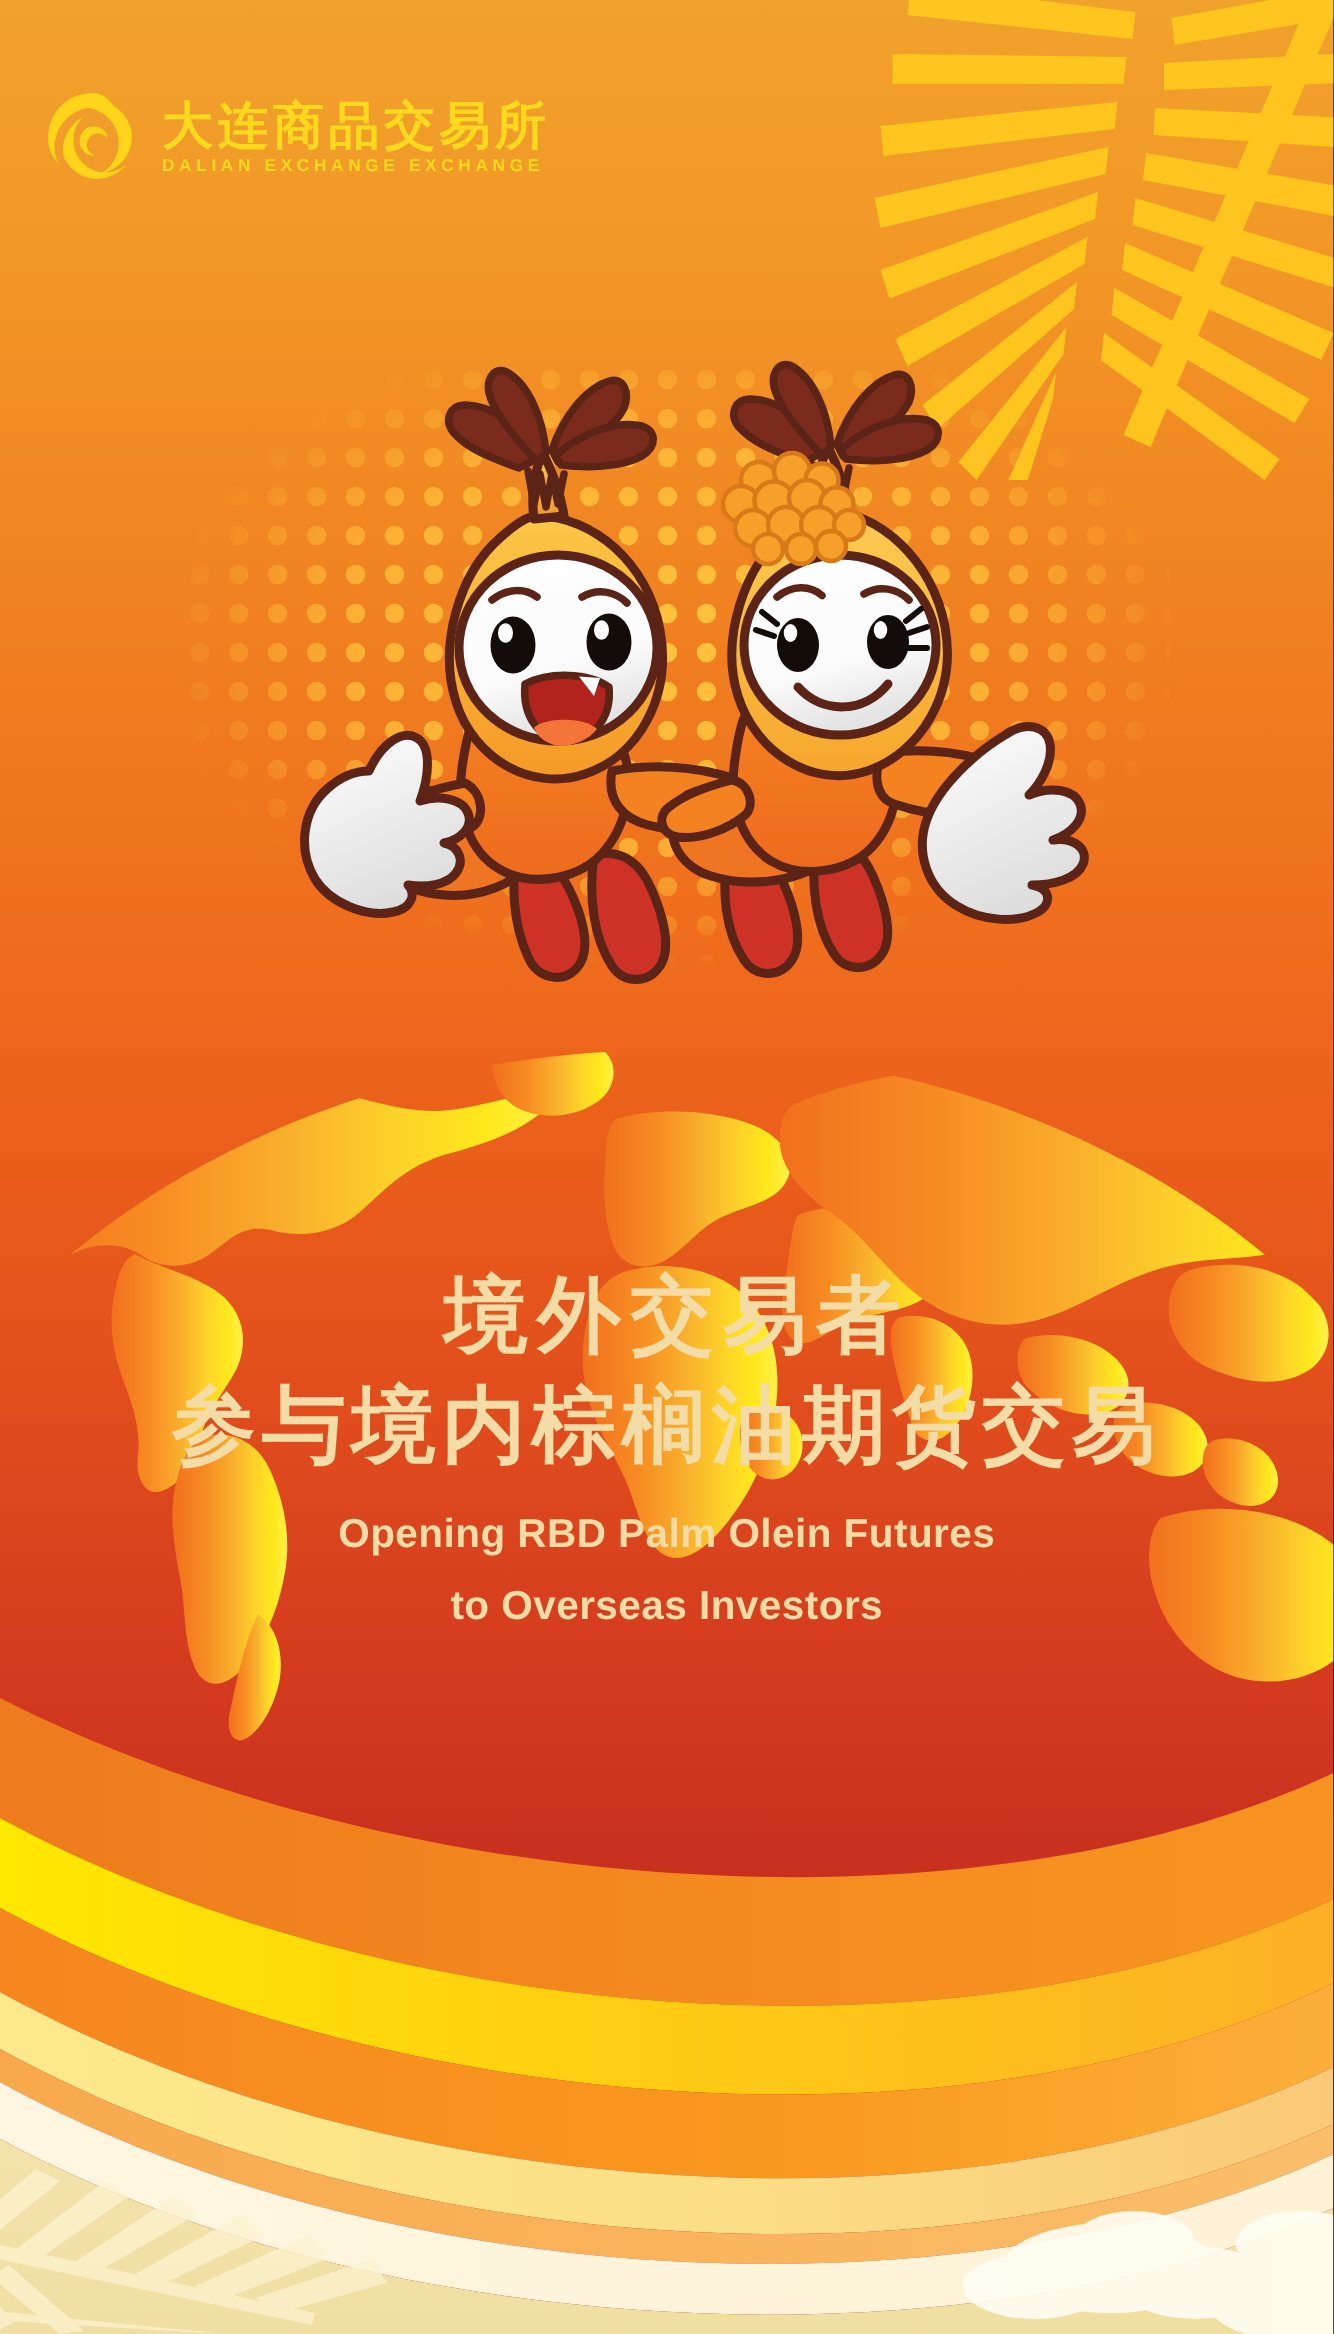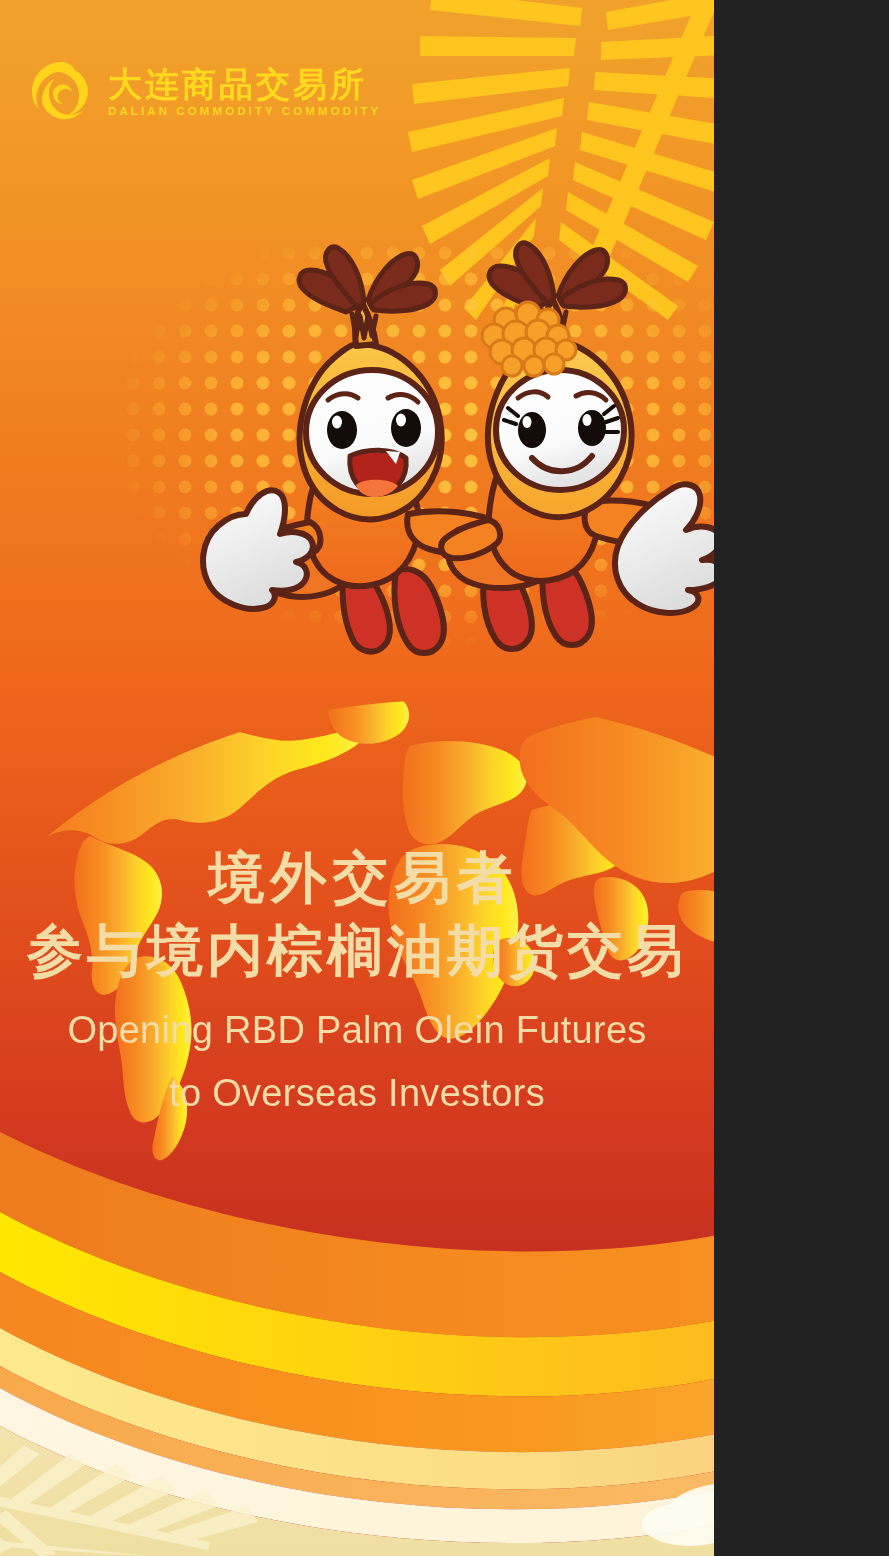--- a/index.html
+++ b/index.html
@@ -1,18 +1,18 @@
 <!DOCTYPE html>
 <html><head>
 <meta charset="utf-8">
 <style>
   html,body{margin:0;padding:0;background:#222;}
   body{font-family:"Liberation Sans",sans-serif;}
   #poster{
-    position:relative;width:714px;height:1556px;overflow:hidden;
+    position:relative;width:889px;height:1556px;overflow:hidden;
     background:linear-gradient(180deg,
       #F0A22C 0%, #F29826 10%, #F18A23 20%, #F07A1F 31%,
       #EF6A1C 42%, #E85A1B 52%, #DF4A1D 62%, #D33A1F 72%,
       #C52E20 82%, #B62420 92%, #A81E20 100%);
   }
 
   
   .frond-top{position:absolute;top:-40px;right:-30px;width:420px;height:360px;opacity:.95;}
 
   
@@ -28,21 +28,21 @@
   .halftone{position:absolute;left:120px;top:240px;width:660px;height:420px;}
   .globe{position:absolute;left:-60px;top:640px;width:1010px;height:560px;}
   .mascots{position:absolute;left:150px;top:240px;width:600px;height:450px;}
 
   
   .headline{position:absolute;left:0;right:0;top:845px;text-align:center;}
   .h-cn1{font-family:"DejaVu Sans",sans-serif;font-weight:bold;font-size:56px;
          color:#F4DCA6;letter-spacing:6px;line-height:1.18;padding-left:13px;}
   .h-cn2{font-family:"DejaVu Sans",sans-serif;font-weight:bold;font-size:56px;
          color:#F4DCA6;letter-spacing:4px;line-height:1.22;margin-top:6px;}
-  .h-en{font-family:"Liberation Sans",sans-serif;font-weight:normal;font-size:38px;
+  .h-en{font-family:"Liberation Sans",sans-serif;font-weight:bold;font-size:27px;
         color:#F4DCA6;line-height:1.32;margin-top:20px;letter-spacing:.3px;}
 
   
   .waves{position:absolute;left:0;bottom:0;width:889px;height:520px;}
 </style>
 </head>
 <body>
 
 <div id="poster">
 
@@ -79,21 +79,21 @@
     <svg class="logo-mark" viewBox="0 0 100 100">
       <g fill="#FFD41A">
         <path d="M50 6 C24 6 6 26 6 50 C6 60 10 69 16 75 C12 66 11 57 14 48 C19 31 34 20 51 20 C62 20 71 25 77 33 C71 16 62 6 50 6 Z"></path>
         <path d="M88 44 C84 26 70 14 53 14 C44 14 37 17 31 22 C41 19 50 20 58 25 C72 33 78 49 74 64 C71 74 65 81 57 85 C76 81 90 66 88 44 Z"></path>
         <path d="M22 70 C30 85 46 93 62 89 C70 87 77 83 82 77 C73 83 64 85 55 83 C40 79 30 66 31 51 C31 42 35 34 41 29 C26 37 17 54 22 70 Z"></path>
         <path d="M62 44 C57 38 48 37 42 42 C36 47 35 56 40 62 C43 66 48 68 52 67 C46 65 43 60 44 55 C45 48 52 44 59 46 C61 47 63 48 64 50 C64 47 63 45 62 44 Z"></path>
       </g>
     </svg>
     <div class="logo-text">
       <div class="logo-cn">大连商品交易所</div>
-      <div class="logo-en">DALIAN COMMODITY COMMODITY</div>
+      <div class="logo-en">DALIAN EXCHANGE EXCHANGE</div>
     </div>
   </div>
 
   <svg class="halftone" viewBox="0 0 660 420">
     <defs>
       <radialGradient id="htfade" cx="50%" cy="45%" r="52%">
         <stop offset="0%" stop-color="#fff" stop-opacity="1"></stop>
         <stop offset="62%" stop-color="#fff" stop-opacity=".75"></stop>
         <stop offset="100%" stop-color="#fff" stop-opacity="0"></stop>
       </radialGradient>

